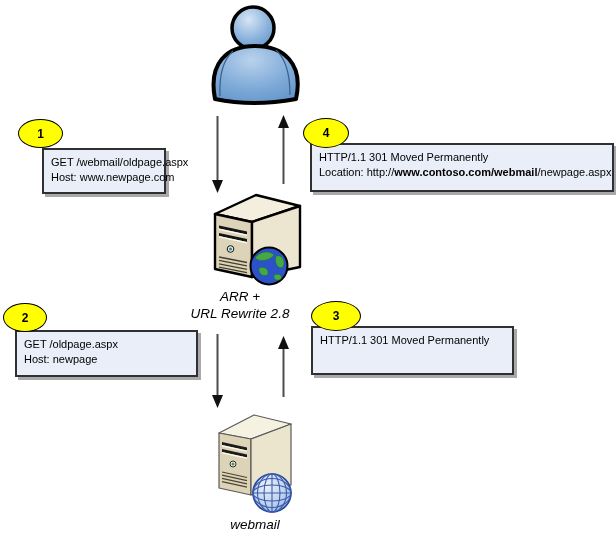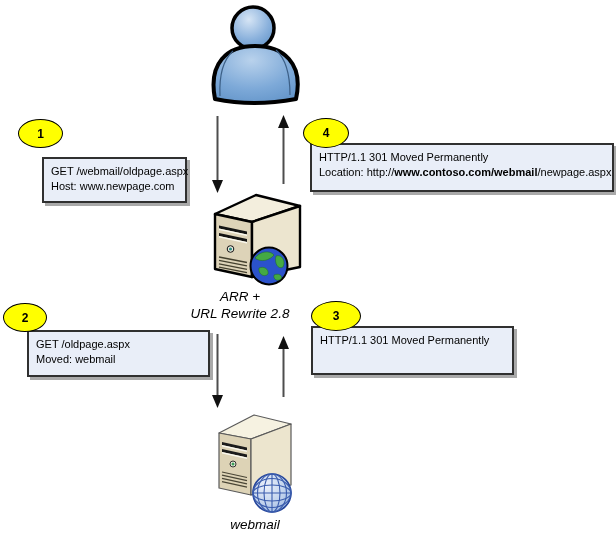--- a/index.html
+++ b/index.html
@@ -21,22 +21,22 @@
     display:flex; align-items:center; justify-content:center;
     font-weight:bold; font-size:12px; z-index:3; box-sizing:border-box;
   }
   
   .node-label { position:absolute; text-align:center; font-size:13.5px; line-height:17px; z-index:2;font-style:italic; }
   
   .e1 { left:18px;  top:119px; width:45px; height:29px; }
   .e2 { left:3px;   top:303px; width:44px; height:29px; }
   .e3 { left:311px; top:301px; width:50px; height:30px; }
   .e4 { left:303px; top:118px; width:46px; height:30px; }
-  .b1 { left:42px;  top:157px; width:145px; height:46px; }
-  .b2 { left:15px;  top:330px; width:183px; height:47px;margin-left:12px; }
+  .b1 { left:42px;  top:148px; width:124px; height:46px; }
+  .b2 { left:15px;  top:330px; width:183px; height:47px; }
   .b3 { left:311px; top:326px; width:203px; height:49px; }
   .b4 { left:310px; top:143px; width:304px; height:49px; }
   .person-svg  { left:203px; top:2px; }
   .srv-mid-svg { left:206px; top:188px; }
   .srv-bot-svg { left:212px; top:409px; }
   .arr-label    { left:150px; top:288px; width:180px; }
   .webapp-label { left:171px; top:516px; width:168px; }
   .arrow-layer { left:0; top:0; z-index:1; pointer-events:none; }
 </style>
 </head>
@@ -159,21 +159,21 @@
 
   <div class="callout-num e1">1</div>
   <div class="msgbox b1">
     <div><span>GET /webmail/oldpage.aspx</span></div>
     <div><span>Host: www.newpage.com</span><span class="b"></span><span></span></div>
   </div>
 
   <div class="callout-num e2">2</div>
   <div class="msgbox b2">
     <div><span>GET /oldpage.aspx</span></div>
-    <div><span>Moved: webmail</span><span class="b"></span><span></span></div>
+    <div><span>Host: newpage</span><span class="b"></span><span></span></div>
   </div>
 
   <div class="callout-num e3">3</div>
   <div class="msgbox b3">
     <div><span>HTTP/1.1 301 Moved Permanently</span></div>
   </div>
 
   <div class="callout-num e4">4</div>
   <div class="msgbox b4">
     <div><span>HTTP/1.1 301 Moved Permanently</span></div>

